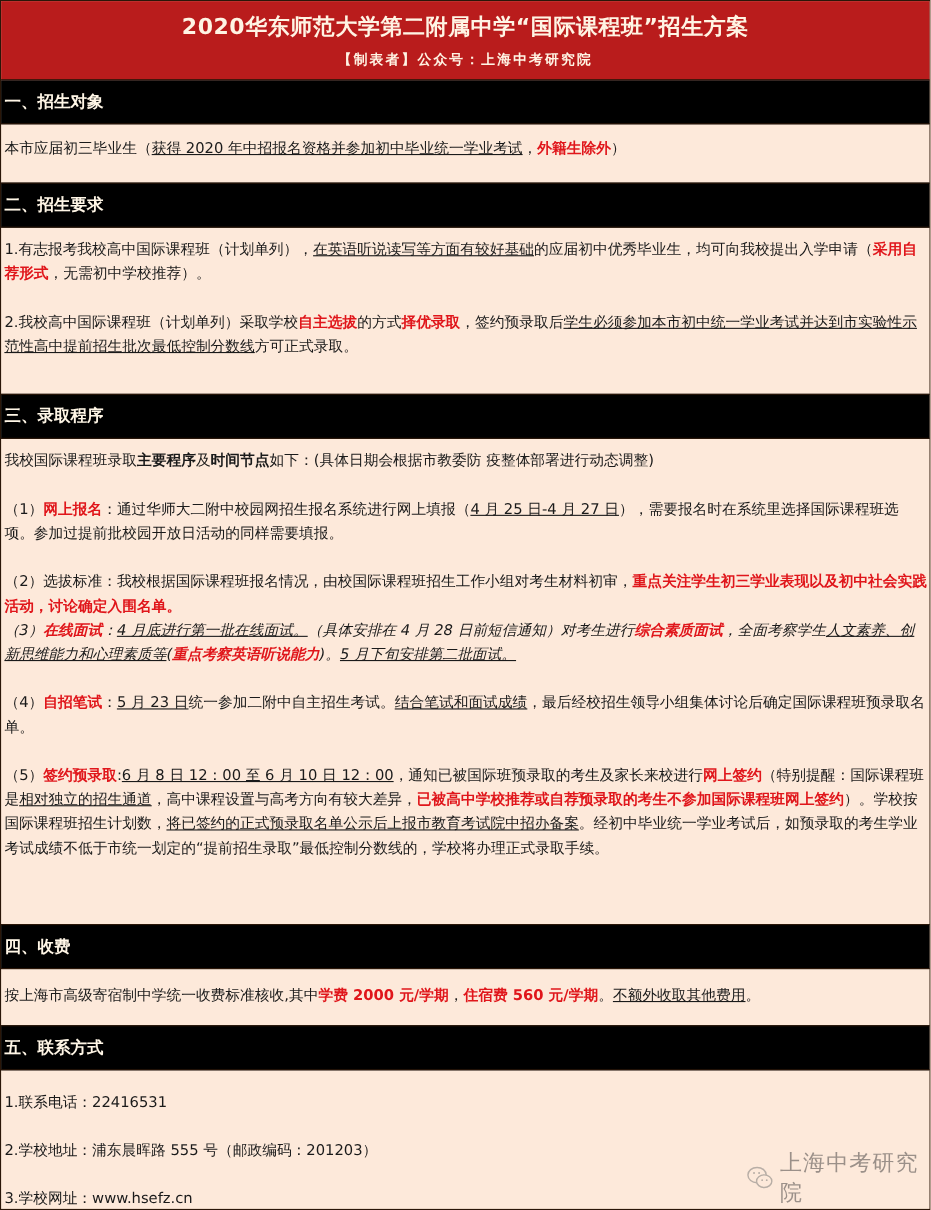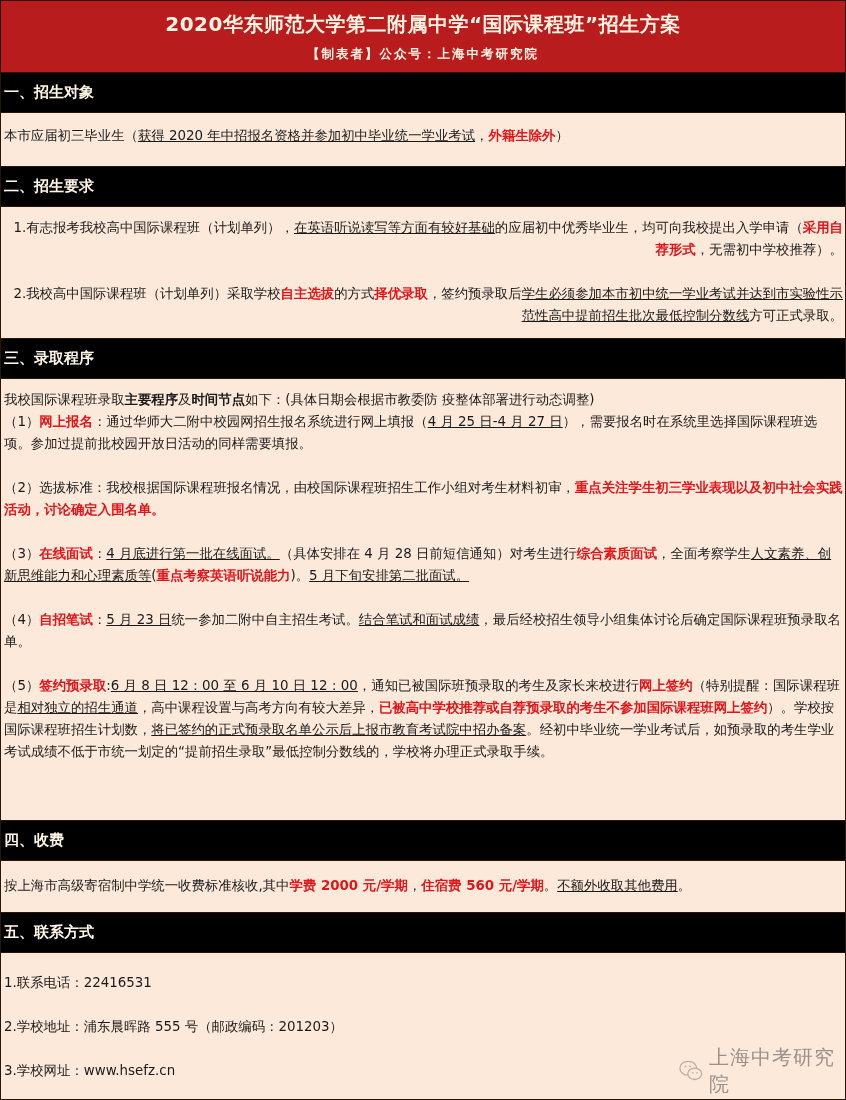--- a/index.html
+++ b/index.html
@@ -66,34 +66,34 @@
     <div class="title">2020华东师范大学第二附属中学“国际课程班”招生方案</div>
     <div class="subtitle">【制表者】公众号：上海中考研究院</div>
   </div>
 
   <div class="sec-head" style="border-top:none;">一、招生对象</div>
   <div class="sec-body" style="height:53px; padding-top:12px; box-sizing:border-box;">
     <p class="para"><span>本市应届初三毕业生（</span><span class="u">获得 2020 年中招报名资格并参加初中毕业统一学业考试</span><span>，</span><span class="red">外籍生除外</span><span>）</span></p>
   </div>
 
   <div class="sec-head">二、招生要求</div>
-  <div class="sec-body" style="height:131px; padding-top:10px; box-sizing:border-box;text-align:right;">
+  <div class="sec-body" style="height:151px; padding-top:10px; box-sizing:border-box;">
     <p class="para"><span>1.有志报考我校高中国际课程班（计划单列），</span><span class="u">在英语听说读写等方面有较好基础</span><span>的应届初中优秀毕业生，均可向我校提出入学申请（</span><span class="red">采用自荐形式</span><span>，无需初中学校推荐）。</span></p>
     <p class="para" style="margin-top:22px;"><span>2.我校高中国际课程班（计划单列）采取学校</span><span class="red">自主选拔</span><span>的方式</span><span class="red">择优录取</span><span>，签约预录取后</span><span class="u">学生必须参加本市初中统一学业考试并达到市实验性示范性高中提前招生批次最低控制分数线</span><span>方可正式录取。</span></p>
   </div>
 
   <div class="sec-head">三、录取程序</div>
   <div class="sec-body" style="height:441px; padding-top:10px; box-sizing:border-box;">
     <p class="para"><span>我校国际课程班录取</span><span class="b">主要程序</span><span>及</span><span class="b">时间节点</span><span>如下：(具体日期会根据市教委防 疫整体部署进行动态调整)</span></p>
 
-    <p class="para" style=""><span>（1）</span><span class="red">网上报名</span><span>：通过华师大二附中校园网招生报名系统进行网上填报（</span><span class="u">4 月 25 日-4 月 27 日</span><span>），需要报名时在系统里选择国际课程班选项。参加过提前批校园开放日活动的同样需要填报。</span></p>
+    <p class="para" style="margin-top:22px;"><span>（1）</span><span class="red">网上报名</span><span>：通过华师大二附中校园网招生报名系统进行网上填报（</span><span class="u">4 月 25 日-4 月 27 日</span><span>），需要报名时在系统里选择国际课程班选项。参加过提前批校园开放日活动的同样需要填报。</span></p>
 
     <p class="para" style="margin-top:22px;"><span>（2）选拔标准：我校根据国际课程班报名情况，由校国际课程班招生工作小组对考生材料初审，</span><span class="red">重点关注学生初三学业表现以及初中社会实践活动，讨论确定入围名单。</span></p>
 
-    <p class="para" style="margin-top:22px;"><span>（3）</span><span class="red">在线面试</span><span>：</span><span class="u">4 月底进行第一批在线面试。</span><span>（具体安排在 4 月 28 日前短信通知）对考生进行</span><span class="red">综合素质面试</span><span>，全面考察学生</span><span class="u">人文素养、创新思维能力和心理素质等</span><span>(</span><span class="red">重点考察英语听说能力</span><span>)。</span><span class="u">5 月下旬安排第二批面试。</span></p>
+    <p class="para" style="font-style:italic;"><span>（3）</span><span class="red">在线面试</span><span>：</span><span class="u">4 月底进行第一批在线面试。</span><span>（具体安排在 4 月 28 日前短信通知）对考生进行</span><span class="red">综合素质面试</span><span>，全面考察学生</span><span class="u">人文素养、创新思维能力和心理素质等</span><span>(</span><span class="red">重点考察英语听说能力</span><span>)。</span><span class="u">5 月下旬安排第二批面试。</span></p>
 
     <p class="para" style="margin-top:22px;"><span>（4）</span><span class="red">自招笔试</span><span>：</span><span class="u">5 月 23 日</span><span>统一参加二附中自主招生考试。</span><span class="u">结合笔试和面试成绩</span><span>，最后经校招生领导小组集体讨论后确定国际课程班预录取名单。</span></p>
 
     <p class="para" style="margin-top:22px;"><span>（5）</span><span class="red">签约预录取</span><span>:</span><span class="u">6 月 8 日 12：00 至 6 月 10 日 12：00</span><span>，通知已被国际班预录取的考生及家长来校进行</span><span class="red">网上签约</span><span>（特别提醒：国际课程班是</span><span class="u">相对独立的招生通道</span><span>，高中课程设置与高考方向有较大差异，</span><span class="red">已被高中学校推荐或自荐预录取的考生不参加国际课程班网上签约</span><span>）。学校按国际课程班招生计划数，</span><span class="u">将已签约的正式预录取名单公示后上报市教育考试院中招办备案</span><span>。经初中毕业统一学业考试后，如预录取的考生学业考试成绩不低于市统一划定的“提前招生录取”最低控制分数线的，学校将办理正式录取手续。</span></p>
   </div>
 
   <div class="sec-head">四、收费</div>
   <div class="sec-body" style="height:51px; padding-top:14px; box-sizing:border-box;border-radius:21px;">
     <p class="para"><span>按上海市高级寄宿制中学统一收费标准核收,其中</span><span class="red">学费 2000 元/学期</span><span>，</span><span class="red">住宿费 560 元/学期</span><span>。</span><span class="u">不额外收取其他费用</span><span>。</span></p>
   </div>

